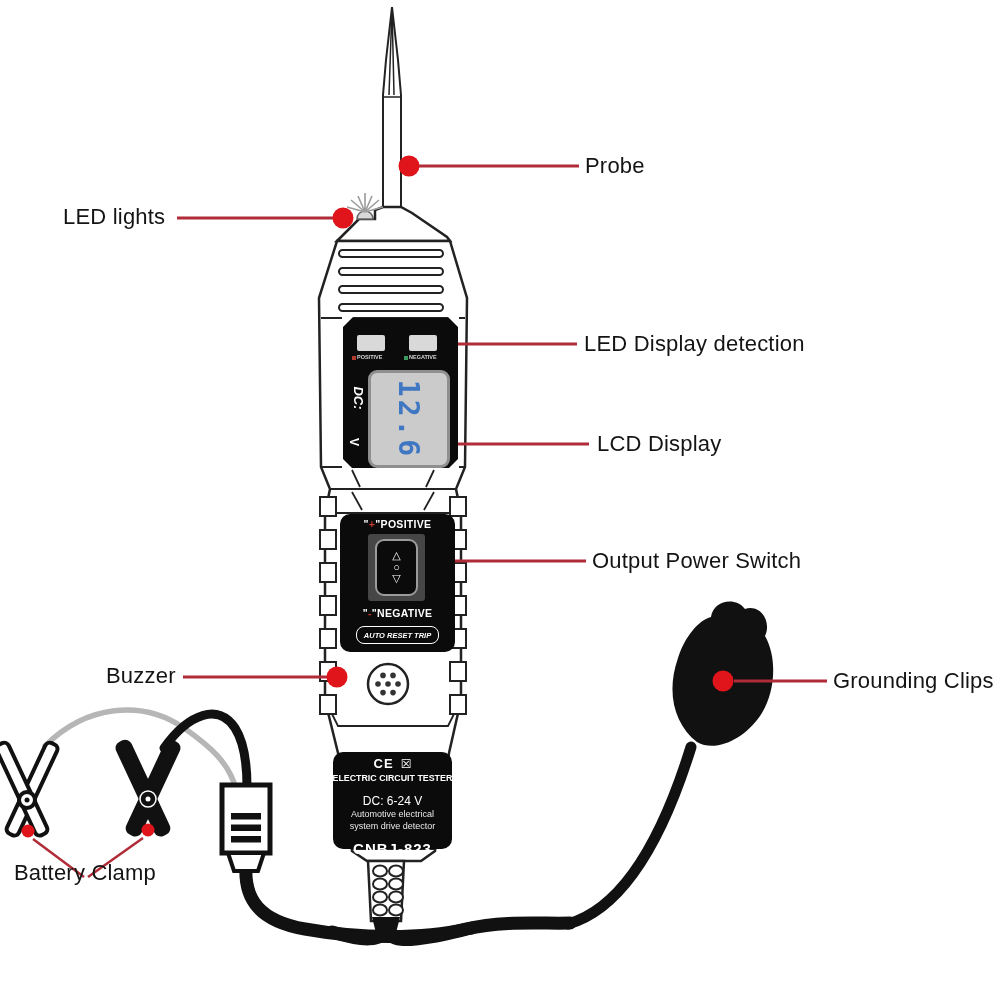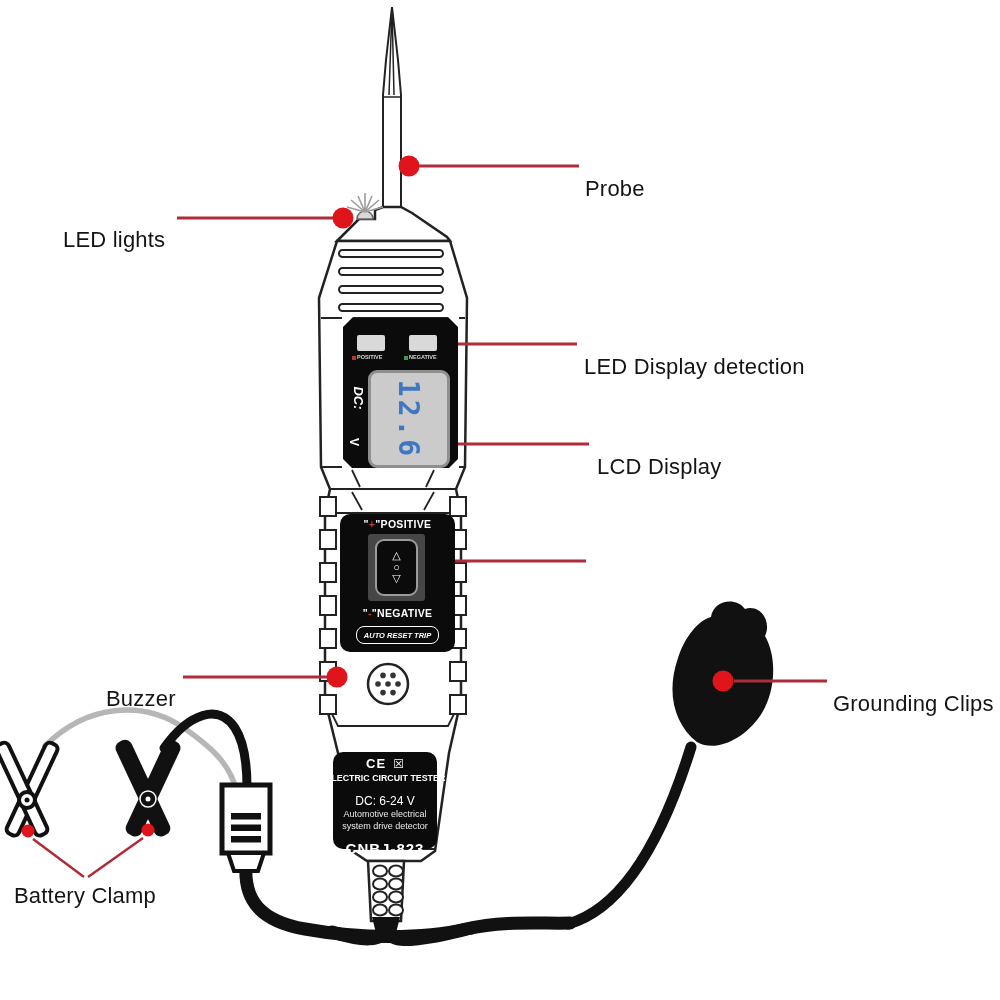--- a/index.html
+++ b/index.html
@@ -1,20 +1,20 @@
 <!DOCTYPE html>
 <html><head>
 <meta charset="utf-8">
 <style>
   html,body{margin:0;padding:0;background:#fff;}
   #stage{position:relative;width:1000px;height:1000px;background:#fff;overflow:hidden;
          font-family:"Liberation Sans",sans-serif;}
   #art{position:absolute;left:0;top:0;}
 
-  .callout-label{position:absolute;font-size:22px;color:#141414;white-space:nowrap;letter-spacing:0.2px;margin-top:23px;}
+  .callout-label{position:absolute;font-size:22px;color:#141414;white-space:nowrap;letter-spacing:0.2px;}
 
   
   .display-panel{position:absolute;left:343px;top:318px;width:115px;height:150px;
                  background:#0b0b0b;border-radius:9px;}
   .notch{position:absolute;width:0;height:0;}
   .notch.tl{left:-1px;top:-1px;border-top:11px solid #fff;border-right:11px solid transparent;}
   .notch.tr{right:-1px;top:-1px;border-top:11px solid #fff;border-left:11px solid transparent;}
   .notch.bl{left:-1px;bottom:-1px;border-bottom:11px solid #fff;border-right:11px solid transparent;}
   .notch.br{right:-1px;bottom:-1px;border-bottom:11px solid #fff;border-left:11px solid transparent;}
   .led-rect{position:absolute;top:17px;width:28px;height:16px;background:#d9d9d9;border-radius:2px;}
@@ -42,21 +42,21 @@
   .rocker-outer{position:absolute;left:28px;top:20px;width:57px;height:67px;background:#464646;border-radius:3px;}
   .rocker-inner{position:absolute;left:7px;top:5px;width:39px;height:53px;background:#0b0b0b;
                 border:2px solid #9b9b9b;border-radius:9px;display:flex;flex-direction:column;
                 align-items:center;justify-content:center;color:#fff;line-height:1.05;}
   .rocker-inner span{font-size:11px;}
   .reset-badge{position:absolute;left:16px;top:112px;width:81px;height:16px;border:1.5px solid #fff;
                border-radius:8px;display:flex;align-items:center;justify-content:center;
                color:#fff;font-size:7.5px;font-weight:bold;font-style:italic;white-space:nowrap;}
 
   
-  .label-panel{position:absolute;left:333px;top:752px;width:104px;height:97px;background:#0b0b0b;
+  .label-panel{position:absolute;left:333px;top:752px;width:119px;height:97px;background:#0b0b0b;
                border-radius:10px;display:flex;flex-direction:column;align-items:center;
                color:#fff;padding-top:4px;box-sizing:border-box;}
   .lp-icons{display:flex;gap:7px;align-items:center;height:15px;}
   .lp-ce{font-size:13px;letter-spacing:1px;font-weight:bold;}
   .lp-bin{font-size:12px;}
   .lp-title{font-size:9.5px;font-weight:bold;white-space:nowrap;transform:scaleX(0.93);margin-top:1px;}
   .lp-volt{font-size:12px;margin-top:11px;}
   .lp-desc{font-size:9px;color:#e8e8e8;line-height:1.25;margin-top:1px;}
   .lp-model{font-size:15px;font-weight:bold;letter-spacing:1px;margin-top:7px;}
 </style>
@@ -232,17 +232,18 @@
     <div class="lp-volt">DC: 6-24 V</div>
     <div class="lp-desc">Automotive electrical</div>
     <div class="lp-desc">system drive detector</div>
     <div class="lp-model">CNBJ-823</div>
   </div>
 
   <div class="callout-label" style="left:585px;top:153px;">Probe</div>
   <div class="callout-label" style="left:63px;top:204px;">LED lights</div>
   <div class="callout-label" style="left:584px;top:331px;">LED Display detection</div>
   <div class="callout-label" style="left:597px;top:431px;">LCD Display</div>
+  <div class="callout-label" style="left:592px;top:548px;">Output Power Switch</div>
   <div class="callout-label" style="left:106px;top:663px;">Buzzer</div>
   <div class="callout-label" style="left:833px;top:668px;">Grounding Clips</div>
   <div class="callout-label" style="left:14px;top:860px;">Battery Clamp</div>
 
 </div>
 
 </body></html>

